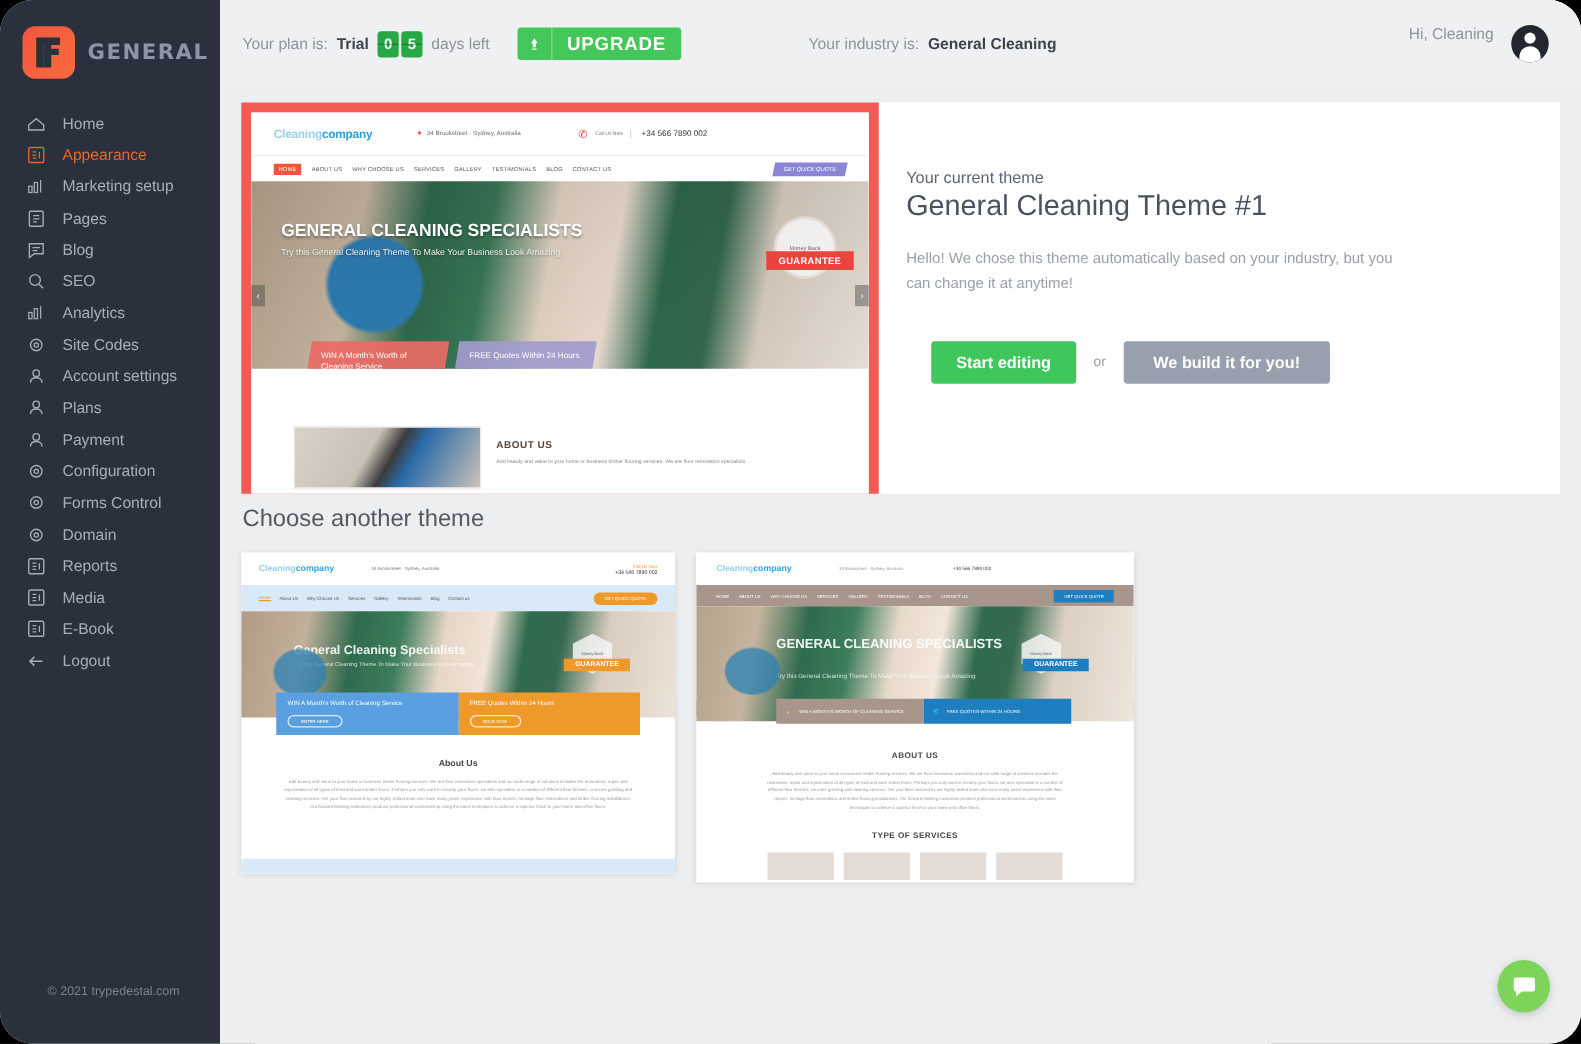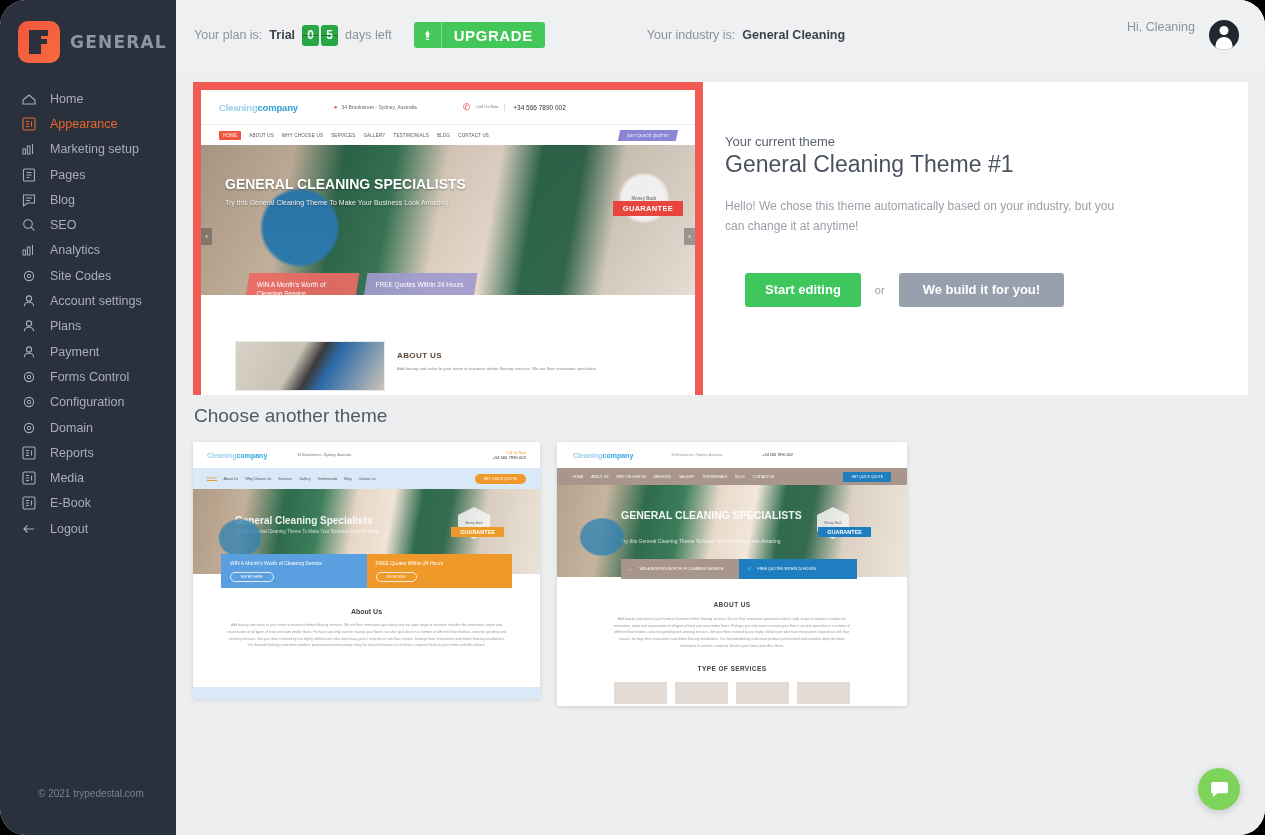--- a/index.html
+++ b/index.html
@@ -483,30 +483,30 @@
           </span>
         <span>Payment</span>
       </div>
       <div class="nav-item">
         <span class="ico">
             <svg viewBox="0 0 16 16">
               <circle cx="8" cy="8" r="4.6" fill="none" stroke="currentColor" stroke-width="1.1"></circle>
               <circle cx="8" cy="8" r="1.7" fill="none" stroke="currentColor" stroke-width="1"></circle>
             </svg>
           </span>
-        <span>Forms Control</span>
+        <span>Configuration</span>
       </div>
       <div class="nav-item">
         <span class="ico">
             <svg viewBox="0 0 16 16">
               <circle cx="8" cy="8" r="4.6" fill="none" stroke="currentColor" stroke-width="1.1"></circle>
               <circle cx="8" cy="8" r="1.7" fill="none" stroke="currentColor" stroke-width="1"></circle>
             </svg>
           </span>
-        <span>Configuration</span>
+        <span>Forms Control</span>
       </div>
       <div class="nav-item">
         <span class="ico">
             <svg viewBox="0 0 16 16">
               <circle cx="8" cy="8" r="4.6" fill="none" stroke="currentColor" stroke-width="1.1"></circle>
               <circle cx="8" cy="8" r="1.7" fill="none" stroke="currentColor" stroke-width="1"></circle>
             </svg>
           </span>
         <span>Domain</span>
       </div>

